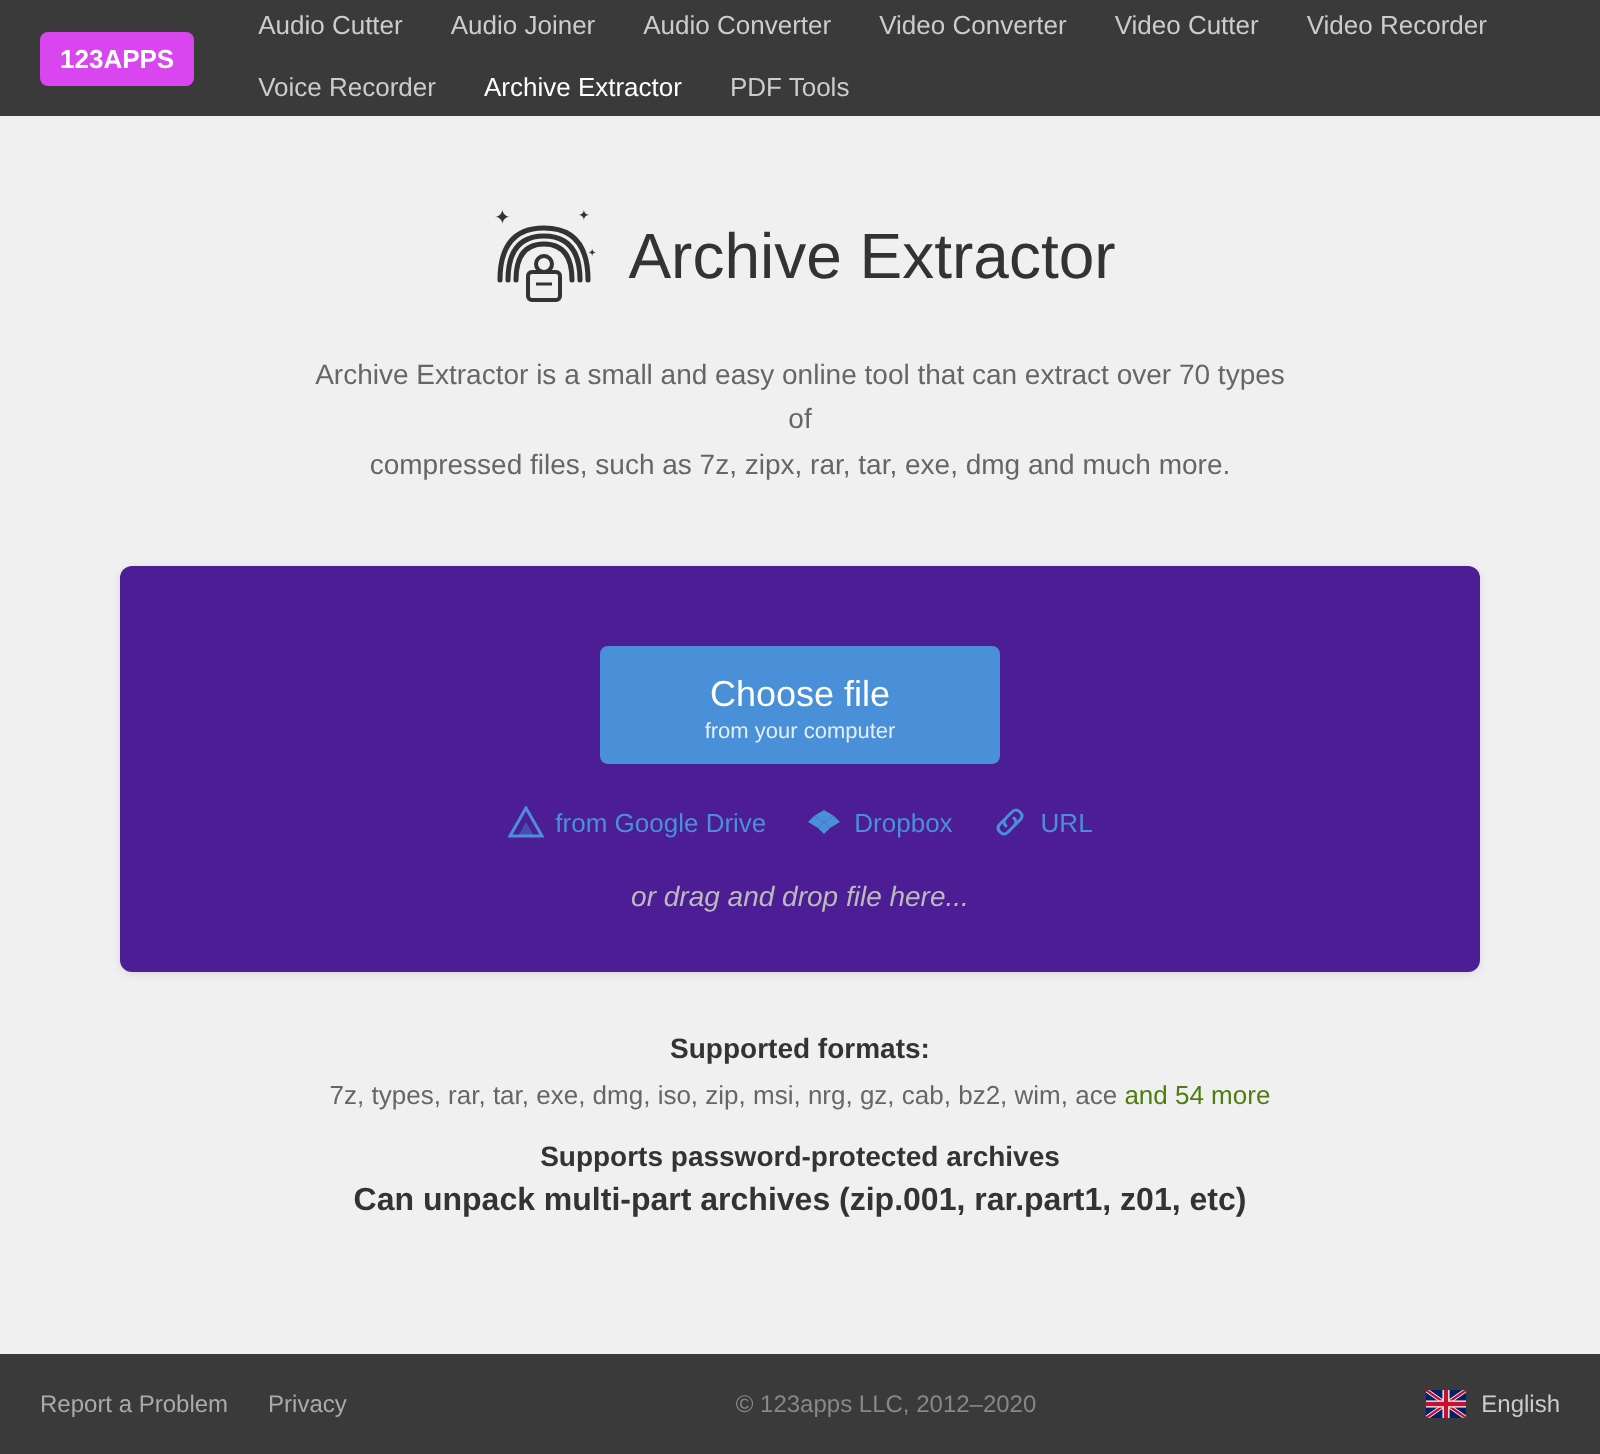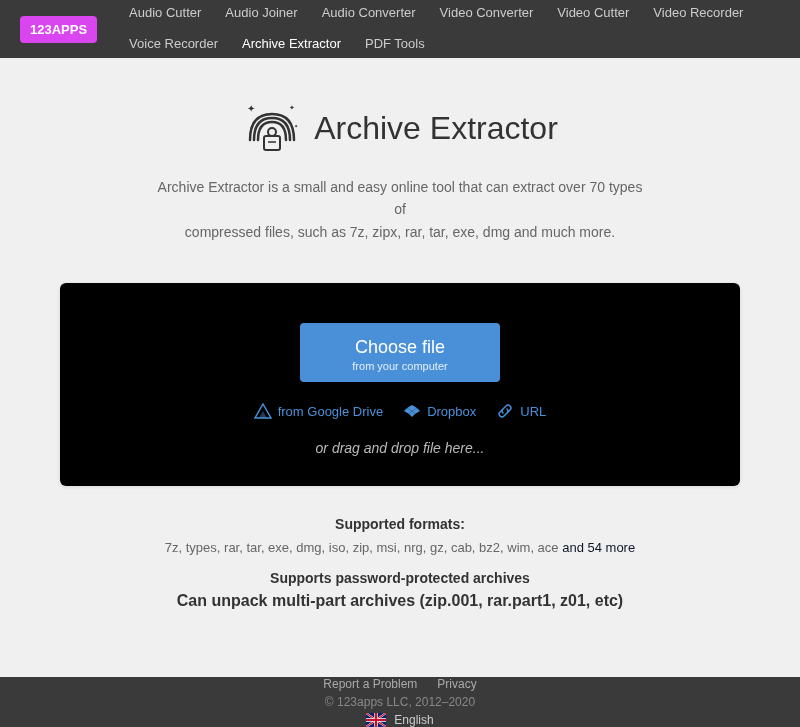--- a/index.html
+++ b/index.html
@@ -81,21 +81,21 @@
       font-size: 14px;
       color: #666;
       text-align: center;
       max-width: 500px;
       line-height: 1.6;
       margin-bottom: 10px;
     }
 
     
     .upload-box {
-      background: #000000;
+      background: #4c1d95;
       border-radius: 6px;
       padding: 40px 30px 30px;
       width: 680px;
       display: flex;
       flex-direction: column;
       align-items: center;
       box-shadow: 0 1px 4px rgba(0,0,0,0.1);
       margin-bottom: 30px;
     }
 
@@ -170,41 +170,40 @@
     }
 
     .formats-list {
       font-size: 13px;
       color: #666;
       margin-bottom: 12px;
       line-height: 1.5;
     }
 
     .formats-list a {
-      color: #0f172a;
+      color: #4d7c0f;
       text-decoration: none;
     }
 
     .feature-line {
       font-size: 14px;
       font-weight: bold;
       color: #333;
       margin-bottom: 6px;
     }
 
     
     .footer {
       background: #3a3a3a;
       height: 50px;
       display: flex;
       align-items: center;
       justify-content: space-between;
       padding: 0 20px;
       flex-shrink: 0;
-      flex-direction: column;
     }
 
     .footer-left {
       display: flex;
       gap: 20px;
     }
 
     .footer-link {
       color: #aaa;
       font-size: 12px;

